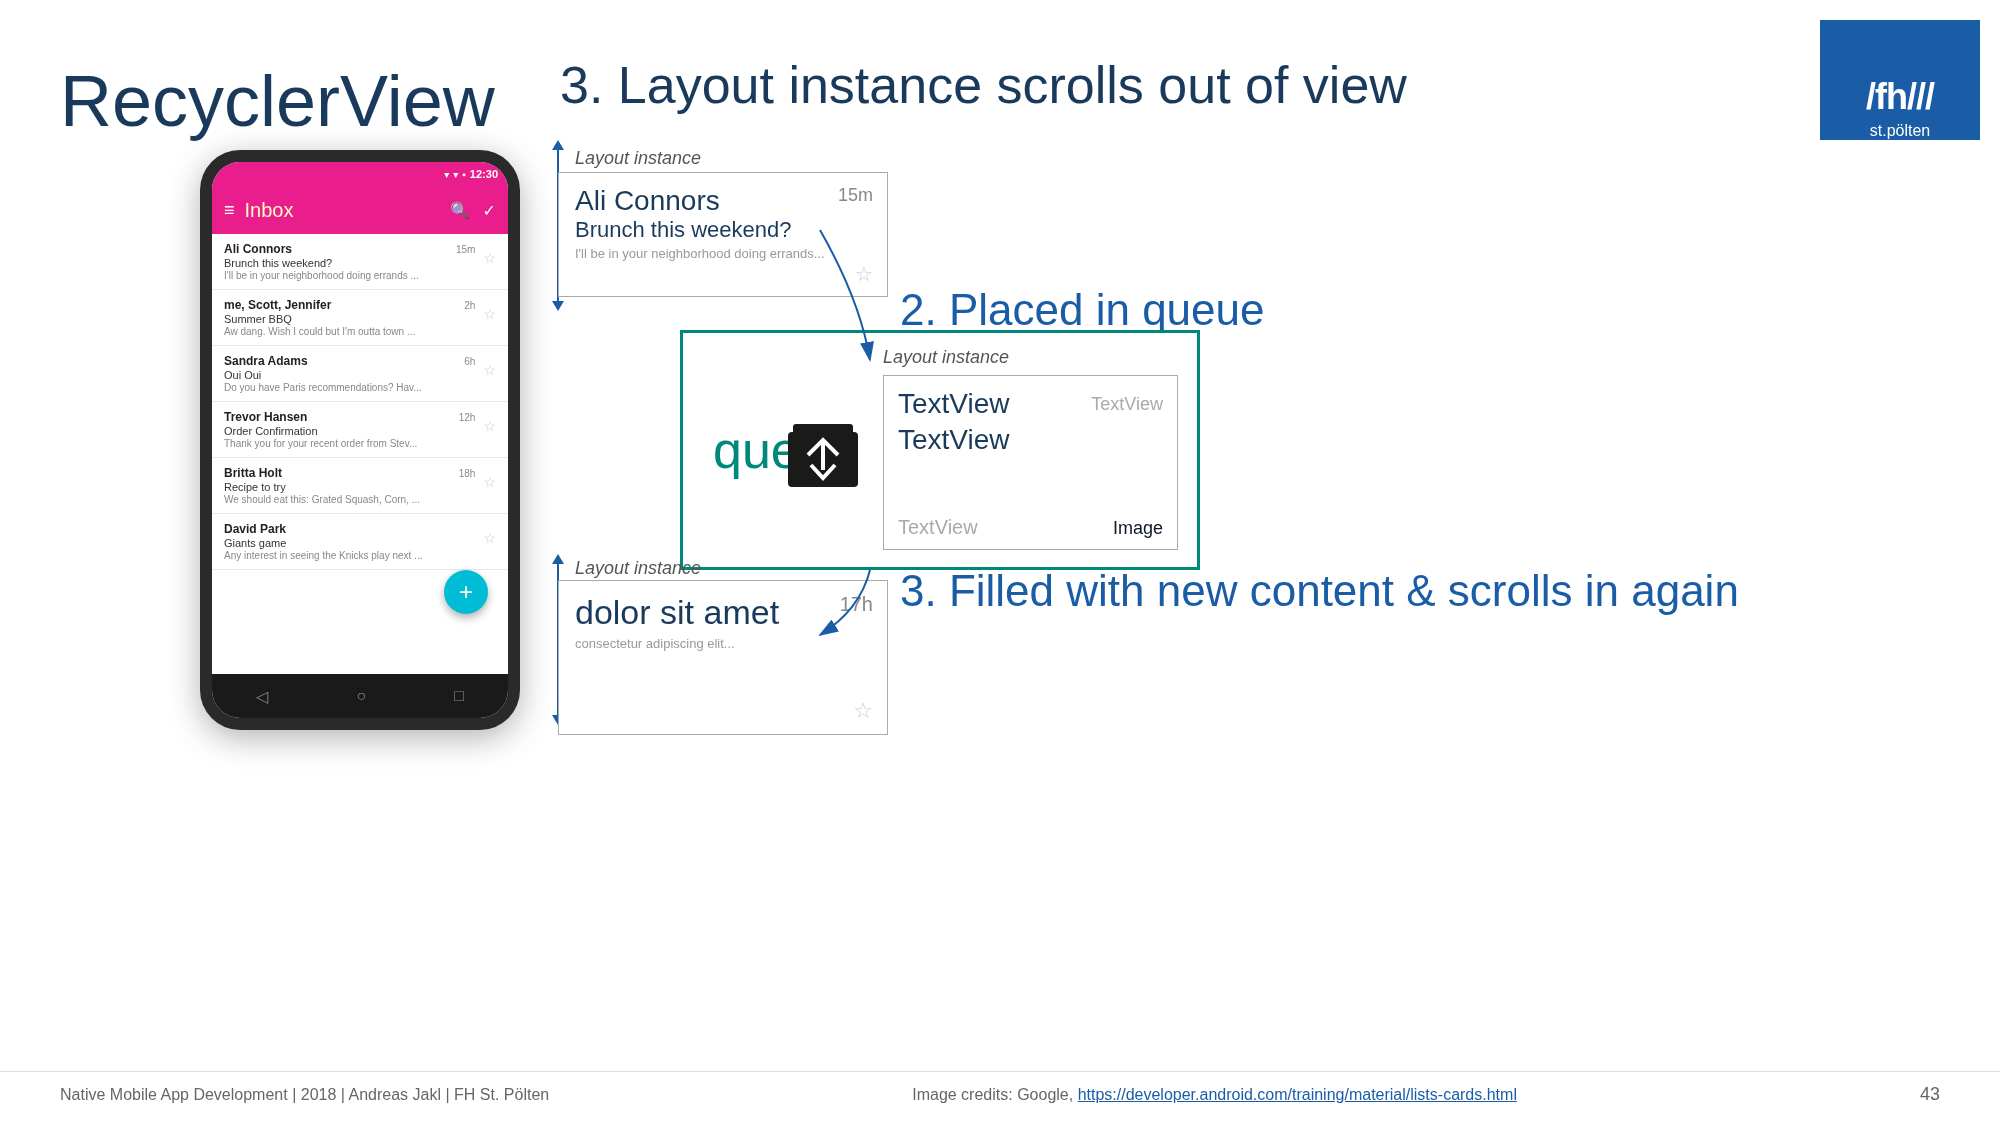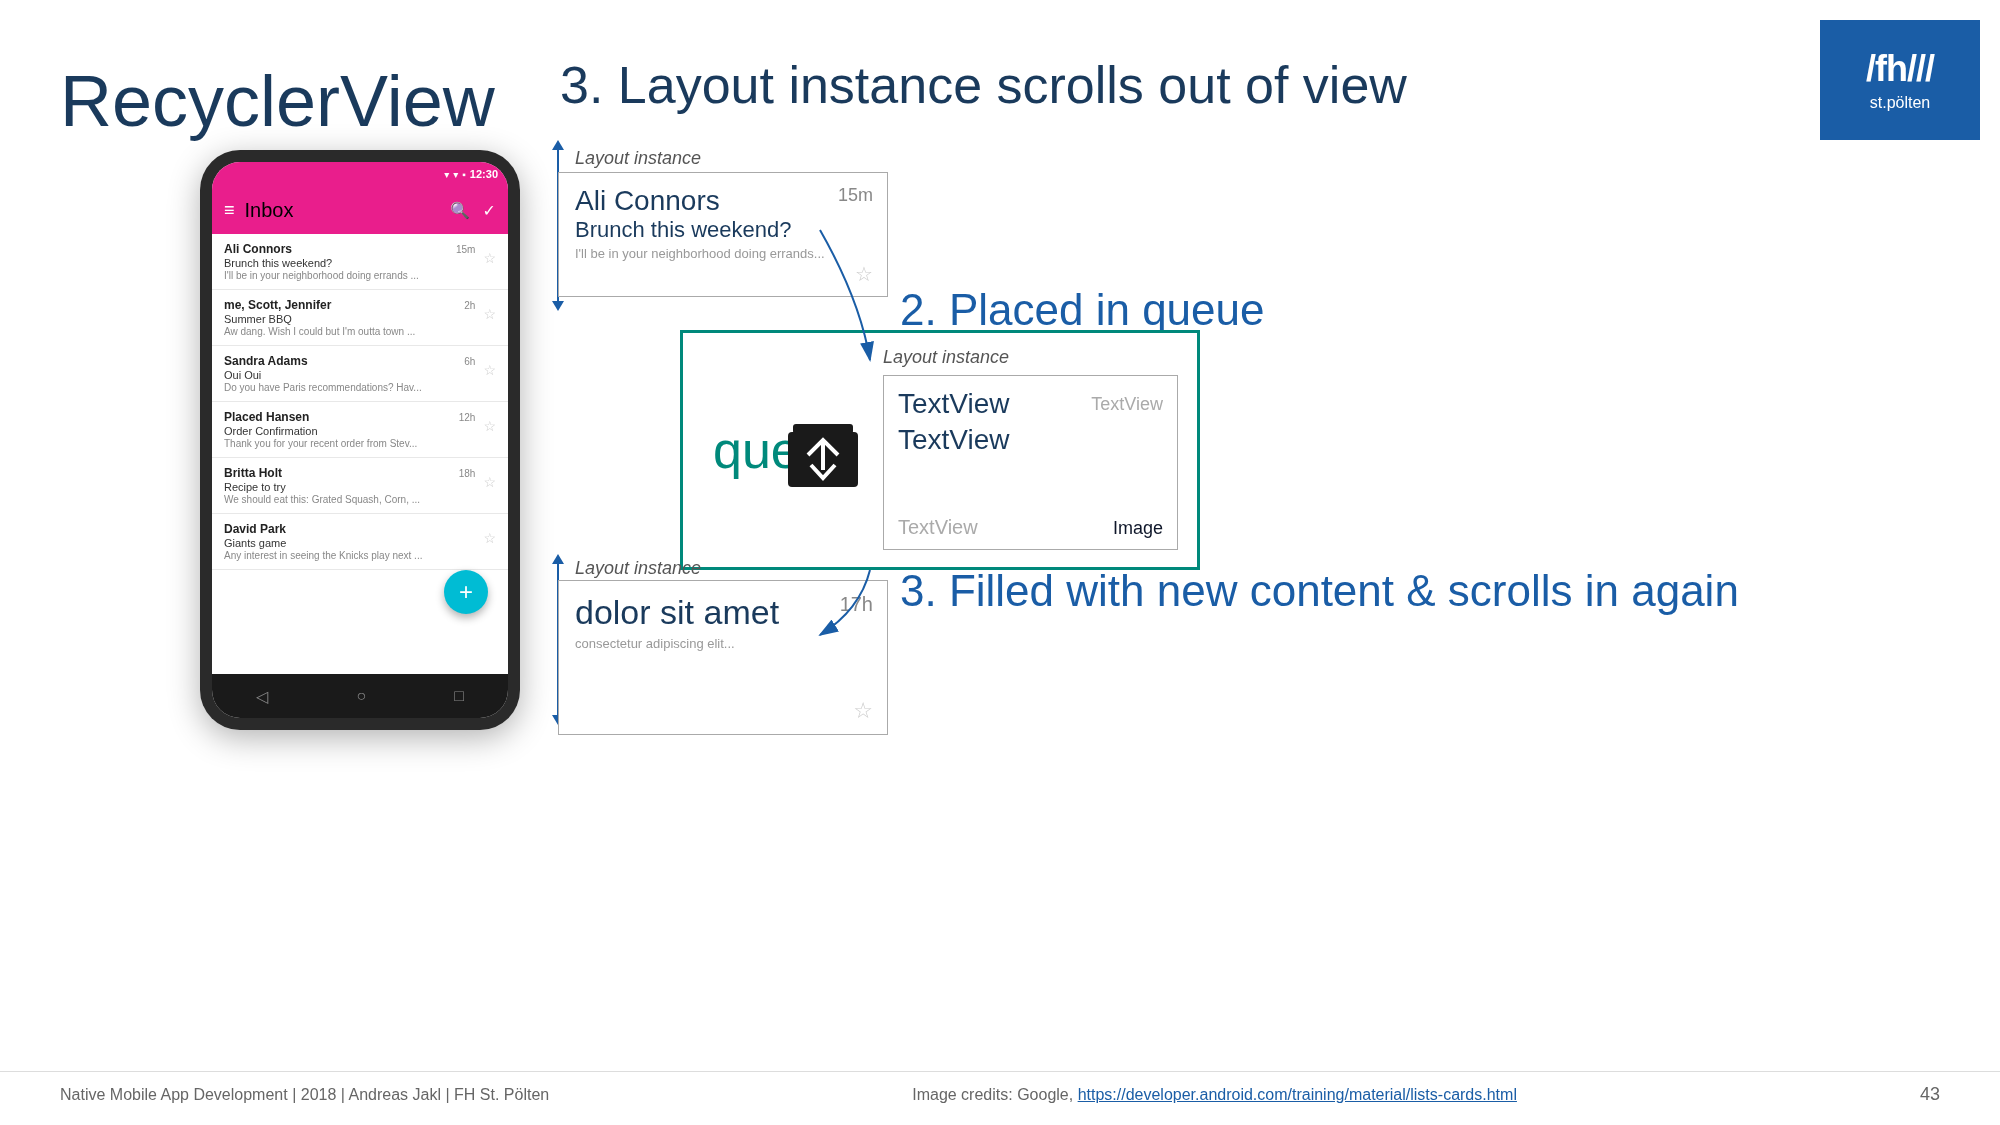--- a/index.html
+++ b/index.html
@@ -26,21 +26,21 @@
     .fh-logo {
       position: absolute;
       top: 20px;
       right: 20px;
       width: 160px;
       height: 120px;
       background: #1a5da6;
       display: flex;
       flex-direction: column;
       align-items: center;
-      justify-content: center;
+      justify-content: flex-end;
       color: white;
     }
     .fh-logo-text {
       font-size: 36px;
       font-weight: bold;
       color: white;
       letter-spacing: -1px;
     }
     .fh-logo-sub {
       font-size: 16px;
@@ -97,21 +97,21 @@
       display: flex;
       align-items: center;
       padding: 0 12px;
       gap: 10px;
     }
     .toolbar-hamburger {
       color: white;
       font-size: 18px;
     }
     .toolbar-title {
-      color: #000000;
+      color: #fef9c3;
       font-size: 20px;
       font-weight: 500;
       flex: 1;
     }
     .toolbar-icons {
       display: flex;
       gap: 12px;
     }
     .toolbar-icon {
       color: white;
@@ -374,21 +374,21 @@
               <span class="email-time">6h</span>
             </div>
             <div class="email-subject">Oui Oui</div>
             <div class="email-preview">Do you have Paris recommendations? Hav...</div>
           </div>
           <span class="email-star">☆</span>
         </div>
         <div class="email-item">
           <div class="email-content">
             <div class="email-header">
-              <span class="email-sender">Placed Hansen</span>
+              <span class="email-sender">Trevor Hansen</span>
               <span class="email-time">12h</span>
             </div>
             <div class="email-subject">Order Confirmation</div>
             <div class="email-preview">Thank you for your recent order from Stev...</div>
           </div>
           <span class="email-star">☆</span>
         </div>
         <div class="email-item">
           <div class="email-content">
             <div class="email-header">

